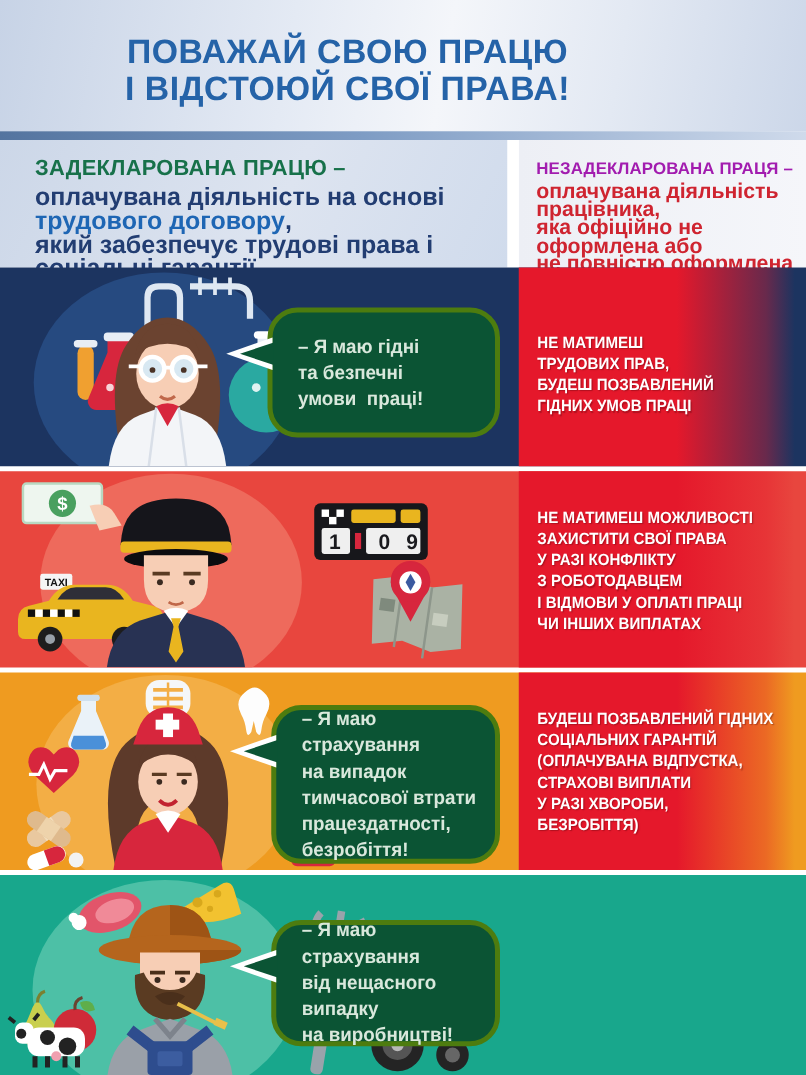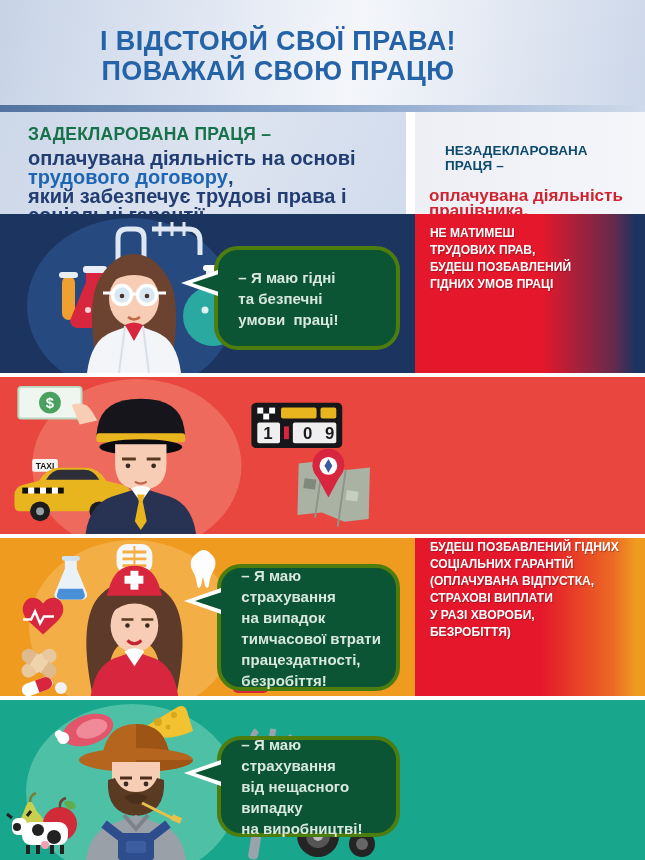--- a/index.html
+++ b/index.html
@@ -15,32 +15,32 @@
   
   .sub{position:absolute;top:112px;height:102px}
   .sub-left{left:0;width:406px;background:linear-gradient(115deg,#ccd7e8,#dde4f0 55%,#d0dbec)}
   .sub-right{left:415px;width:230px;background:linear-gradient(90deg,#edeff5,#f5f6fa)}
   .vgap{position:absolute;top:112px;left:406px;width:9px;height:748px;background:#fff}
   .dh{position:absolute;left:28px;top:124px;width:372px}
   .dh h2{margin:0;font-size:17.5px;color:#17714a;letter-spacing:.2px}
   .dh p{margin:4px 0 0;font-size:20px;line-height:19px;color:#223d72;font-weight:bold;white-space:pre-line}
   .dh b{color:#1e66b4}
   .uh{position:absolute;left:429px;top:127px;width:212px}
-  .uh h2{margin:16px;font-size:13.5px;color:#0c4a6e;letter-spacing:.1px}
+  .uh h2{margin:0;font-size:13.5px;color:#a21caf;letter-spacing:.1px}
   .uh p{margin:4px 0 0;font-size:17px;line-height:14.5px;color:#cf2430;font-weight:bold;white-space:pre-line}
   
   .row{position:absolute;left:0;width:645px}
   .r1{top:214px;height:159px;background:#1c3460}
   .r2{top:377px;height:157px;background:#e8463e}
   .r3{top:538px;height:158px;background:#ef9b20}
   .r4{top:700px;height:160px;background:#18a78c}
   .art{position:absolute;top:0;left:0;width:406px;height:100%;overflow:hidden}
   .art svg{display:block;width:406px;height:100%}
   .art text{font-family:"Liberation Sans",sans-serif;font-weight:bold}
-  .panel{position:absolute;top:0;left:415px;width:230px;height:100%;display:flex;align-items:flex-start;
+  .panel{position:absolute;top:0;left:415px;width:230px;height:100%;display:flex;align-items:center;
          background:linear-gradient(90deg,#e5182b 0%,#e5182b 55%,rgba(229,24,43,.38) 86%,rgba(229,24,43,0) 96%)}
   .panel p{margin:0;padding-left:16px;width:230px;color:#fff;font-weight:bold;font-size:13px;line-height:17px;
            white-space:pre-line;transform:scaleX(.93);transform-origin:left center;
            text-shadow:1px 1px 1px rgba(70,0,10,.35)}
   .r1 .panel p{padding-top:10px}
   .r4 .panel p{padding-top:16px}
   
   .bubble{position:absolute;background:#0b5434;border:4px solid #4d7c0f;border-radius:24px;
           box-sizing:border-box;display:flex;align-items:center;z-index:3}
   .bubble p{margin:0;padding-left:21px;color:#d9e8dc;font-weight:bold;font-size:15.5px;line-height:21px;
@@ -53,31 +53,31 @@
   .tail-w{left:-37px;top:20px;border-width:13px 37px 13px 0;border-color:transparent #fff transparent transparent}
   .tail-g{left:-26px;top:24px;border-width:9px 27px 9px 0;border-color:transparent #0b5434 transparent transparent}
 </style>
 </head>
 <body>
 
 <div class="poster">
 
   <div class="hdr"></div>
   <div class="title">
+    <div>ПОВАЖАЙ СВОЮ ПРАЦЮ</div>
     <div>І ВІДСТОЮЙ СВОЇ ПРАВА!</div>
-    <div>ПОВАЖАЙ СВОЮ ПРАЦЮ</div>
   </div>
   <div class="ridge"></div>
 
   <div class="sub sub-left"></div>
   <div class="sub sub-right"></div>
   <div class="vgap"></div>
 
   <div class="dh">
-    <h2>ЗАДЕКЛАРОВАНА ПРАЦЯ –</h2>
+    <h2>ЗАДЕКЛАРОВАНА ПРАЦЮ –</h2>
     <p><span>оплачувана діяльність на основі </span><b>трудового договору</b><span>,
 який забезпечує трудові права і соціальні гарантії</span></p>
   </div>
   <div class="uh">
     <h2>НЕЗАДЕКЛАРОВАНА ПРАЦЯ –</h2>
     <p>оплачувана діяльність працівника,
 яка офіційно не оформлена або
 не повністю оформлена відповідно
 до чинного законодавства</p>
   </div>
@@ -203,20 +203,28 @@
           <path d="M114 68h52v20q0 26-26 26t-26-26z" fill="#f7ceb5"></path>
           <path d="M121 83h14M146 83h14" stroke="#5a3b22" stroke-width="3"></path>
           <circle cx="127" cy="90" r="2.4" fill="#3a2a20"></circle>
             <circle cx="153" cy="90" r="2.4" fill="#3a2a20"></circle>
           <path d="M134 106q6 4 12 0" stroke="#c0684a" stroke-width="2.2" fill="none"></path>
           <path d="M84 159q4-30 27-38l29-9 29 9q23 8 27 38z" fill="#283253"></path>
           <path d="M130 113l10 14 10-14q-10-5-20 0z" fill="#fff"></path>
           <path d="M136 119h8l-2 7 4 20-6 9-6-9 4-20z" fill="#e9b51f"></path>
         </g>
       </svg>
+    </div>
+    <div class="panel">
+      <p>НЕ МАТИМЕШ МОЖЛИВОСТІ
+ЗАХИСТИТИ СВОЇ ПРАВА
+У РАЗІ КОНФЛІКТУ
+З РОБОТОДАВЦЕМ
+І ВІДМОВИ У ОПЛАТІ ПРАЦІ
+ЧИ ІНШИХ ВИПЛАТАХ</p>
     </div>
   </div>
 
   <div class="row r3">
     <div class="art">
       <svg viewBox="0 0 406 159">
         <ellipse cx="132" cy="90" rx="104" ry="88" fill="#f3ae45"></ellipse>
         <g>
           <path d="M64 22h12v9l10 24a5 5 0 0 1-5 7H59a5 5 0 0 1-5-7l10-24z" fill="#eaf2f8"></path>
           <path d="M58 51h24l2 6a4 4 0 0 1-4 5H60a4 4 0 0 1-4-5z" fill="#4a90d9"></path>

